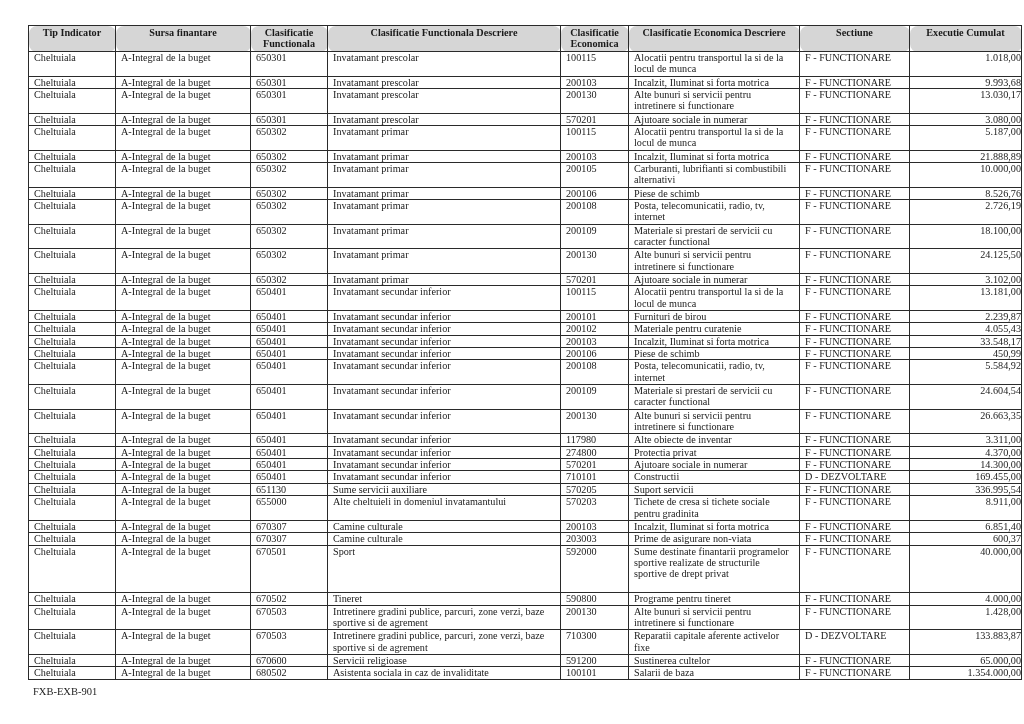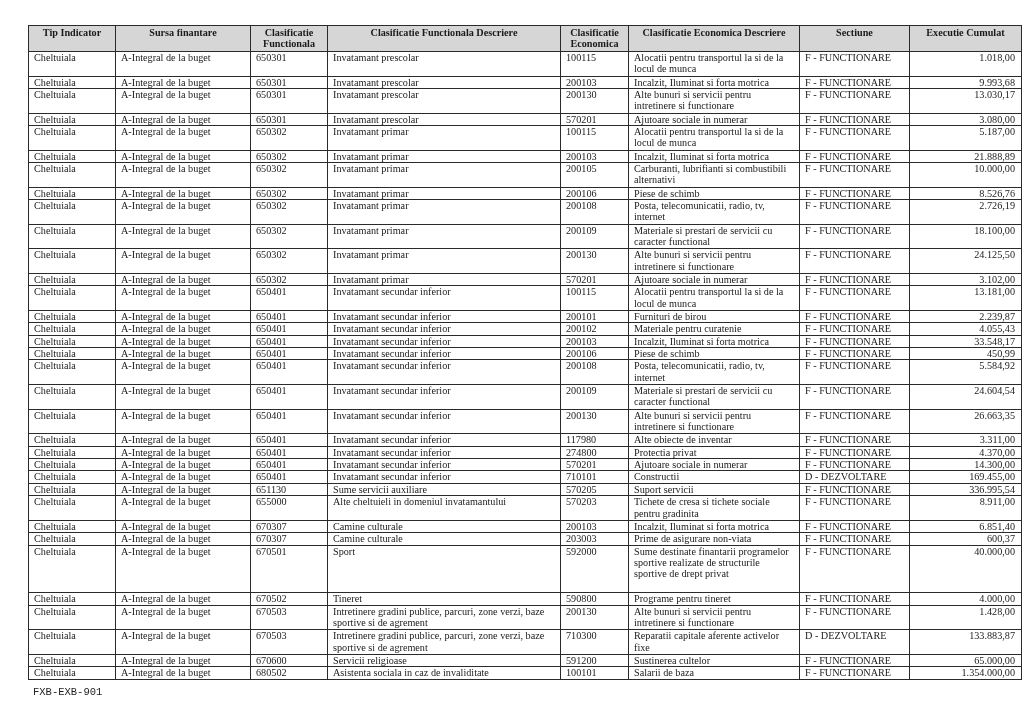--- a/index.html
+++ b/index.html
@@ -32,33 +32,34 @@
       overflow: hidden;
       white-space: normal;
     }
     #doc-table th {
       background: #d6d6d6;
       font-weight: bold;
       text-align: center;
       line-height: 11.2px;
       padding-top: 1px;
       height: 24px;
+      border-radius: 8px;
     }
     #doc-table td.num {
       text-align: right;
-      padding-right: 6px;
+      padding-right: 0;
     }
     #doc-table tr.h1 td { height: 11.2px; }
     #doc-table tr.h2 td { height: 23.6px; }
     #doc-table tr.h4 td { height: 46.8px; }
     .footer-code {
       position: absolute;
       left: 33px;
       top: 686px;
-      font-family: Liberation Mono, monospace;
+      font-family: Liberation Serif, serif;
       font-size: 10.5px;
       color: #222;
     }
   </style>
 </head>
 <body>
 
 <table id="doc-table">
   <colgroup>
     <col style="width:87px">

